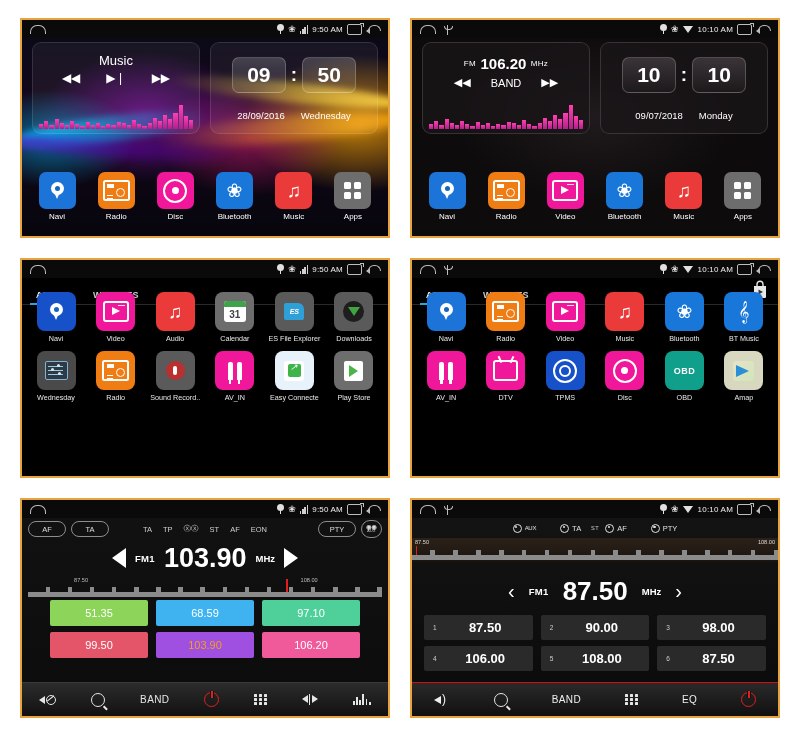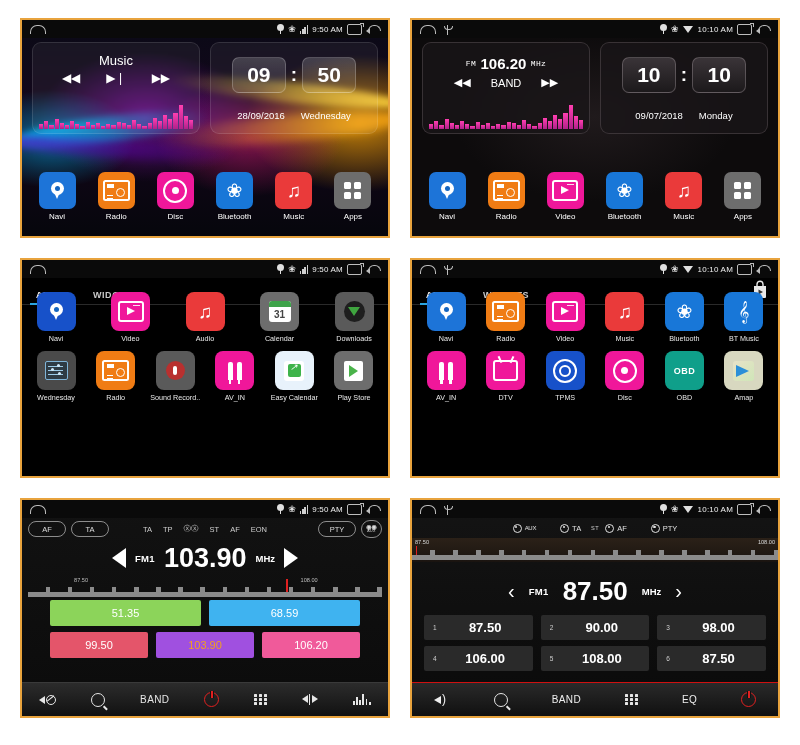--- a/index.html
+++ b/index.html
@@ -115,21 +115,21 @@
   }
   .widget.dark{background:rgba(25,22,24,.78);border:1px solid rgba(120,110,115,.35);}
 
   .w-title{position:absolute;top:10px;left:0;right:0;text-align:center;color:#fff;font-size:13px;}
   .w-ctrls{position:absolute;top:29px;left:0;right:0;display:flex;justify-content:center;gap:26px;color:#fff;font-size:12px;}
   .w-ctrls span{line-height:1;}
   .eq{position:absolute;left:6px;right:6px;bottom:4px;height:26px;display:flex;align-items:flex-end;gap:1px;}
   .eq i{flex:1;background:linear-gradient(180deg,#ff3fb0,#b0208a);display:block;}
 
   .fmline{position:absolute;top:11px;left:0;right:0;text-align:center;color:#fff;white-space:nowrap;}
-  .fmline .sm{font-size:8px;vertical-align:middle;letter-spacing:.3px;font-family:Liberation Mono, monospace;}
+  .fmline .sm{font-size:8px;vertical-align:middle;letter-spacing:.3px;}
   .fmline .big{font-size:15px;font-weight:bold;vertical-align:middle;}
   .bandline{position:absolute;top:33px;left:0;right:0;display:flex;justify-content:center;align-items:center;gap:20px;color:#fff;font-size:11px;}
 
   .clock{position:absolute;top:14px;left:0;right:0;display:flex;justify-content:center;align-items:center;gap:5px;}
   .clk-box{
     width:52px;height:34px;border-radius:7px;
     background:linear-gradient(180deg,rgba(255,255,255,.19),rgba(255,255,255,.06));
     border:1px solid rgba(255,255,255,.22);
     display:flex;align-items:center;justify-content:center;
     color:#fff;font-size:21px;font-weight:bold;
@@ -602,20 +602,26 @@
             <div class="tile" style="background:#6d6d6d">
                 <div class="cal-ic">
                   <b></b>
                   <i>31</i>
                 </div>
               </div>
             <div class="lbl">Calendar</div>
           </div>
           <div class="gcell">
             <div class="tile" style="background:#5a5a5a">
+                <div class="es-ic">ES</div>
+              </div>
+            <div class="lbl">ES File Explorer</div>
+          </div>
+          <div class="gcell">
+            <div class="tile" style="background:#5a5a5a">
                 <div class="dl-ic"></div>
               </div>
             <div class="lbl">Downloads</div>
           </div>
         </div>
         <div class="grow">
           <div class="gcell">
             <div class="tile" style="background:#4a4a4a">
                 <div class="set-ic">
                   <i></i>
@@ -652,21 +658,21 @@
                 </div>
               </div>
             <div class="lbl">AV_IN</div>
           </div>
           <div class="gcell">
             <div class="tile" style="background:#e8f2fb">
                 <div class="ec-ic">
                   <i></i>
                 </div>
               </div>
-            <div class="lbl">Easy Calendar</div>
+            <div class="lbl">Easy Connecte</div>
           </div>
           <div class="gcell">
             <div class="tile" style="background:#6d6d6d">
                 <div class="ps-ic"></div>
               </div>
             <div class="lbl">Play Store</div>
           </div>
         </div>
       </div>
     </div>
@@ -928,20 +934,21 @@
             <i></i>
             <i></i>
             <i class="maj"></i>
         </div>
       </div>
 
       <div class="presets">
         <div class="prow">
           <div class="pbtn" style="background:#8cd45a;color:#fff">51.35</div>
           <div class="pbtn" style="background:#3fb3f0;color:#fff">68.59</div>
+          <div class="pbtn" style="background:#4fd09a;color:#fff">97.10</div>
         </div>
         <div class="prow">
           <div class="pbtn" style="background:#e4556a;color:#fff">99.50</div>
           <div class="pbtn" style="background:#a050e0;color:#f0a020">103.90</div>
           <div class="pbtn" style="background:#f05a9a;color:#fff">106.20</div>
         </div>
       </div>
 
       <div class="toolbarA">
         <div class="tb-btn">

